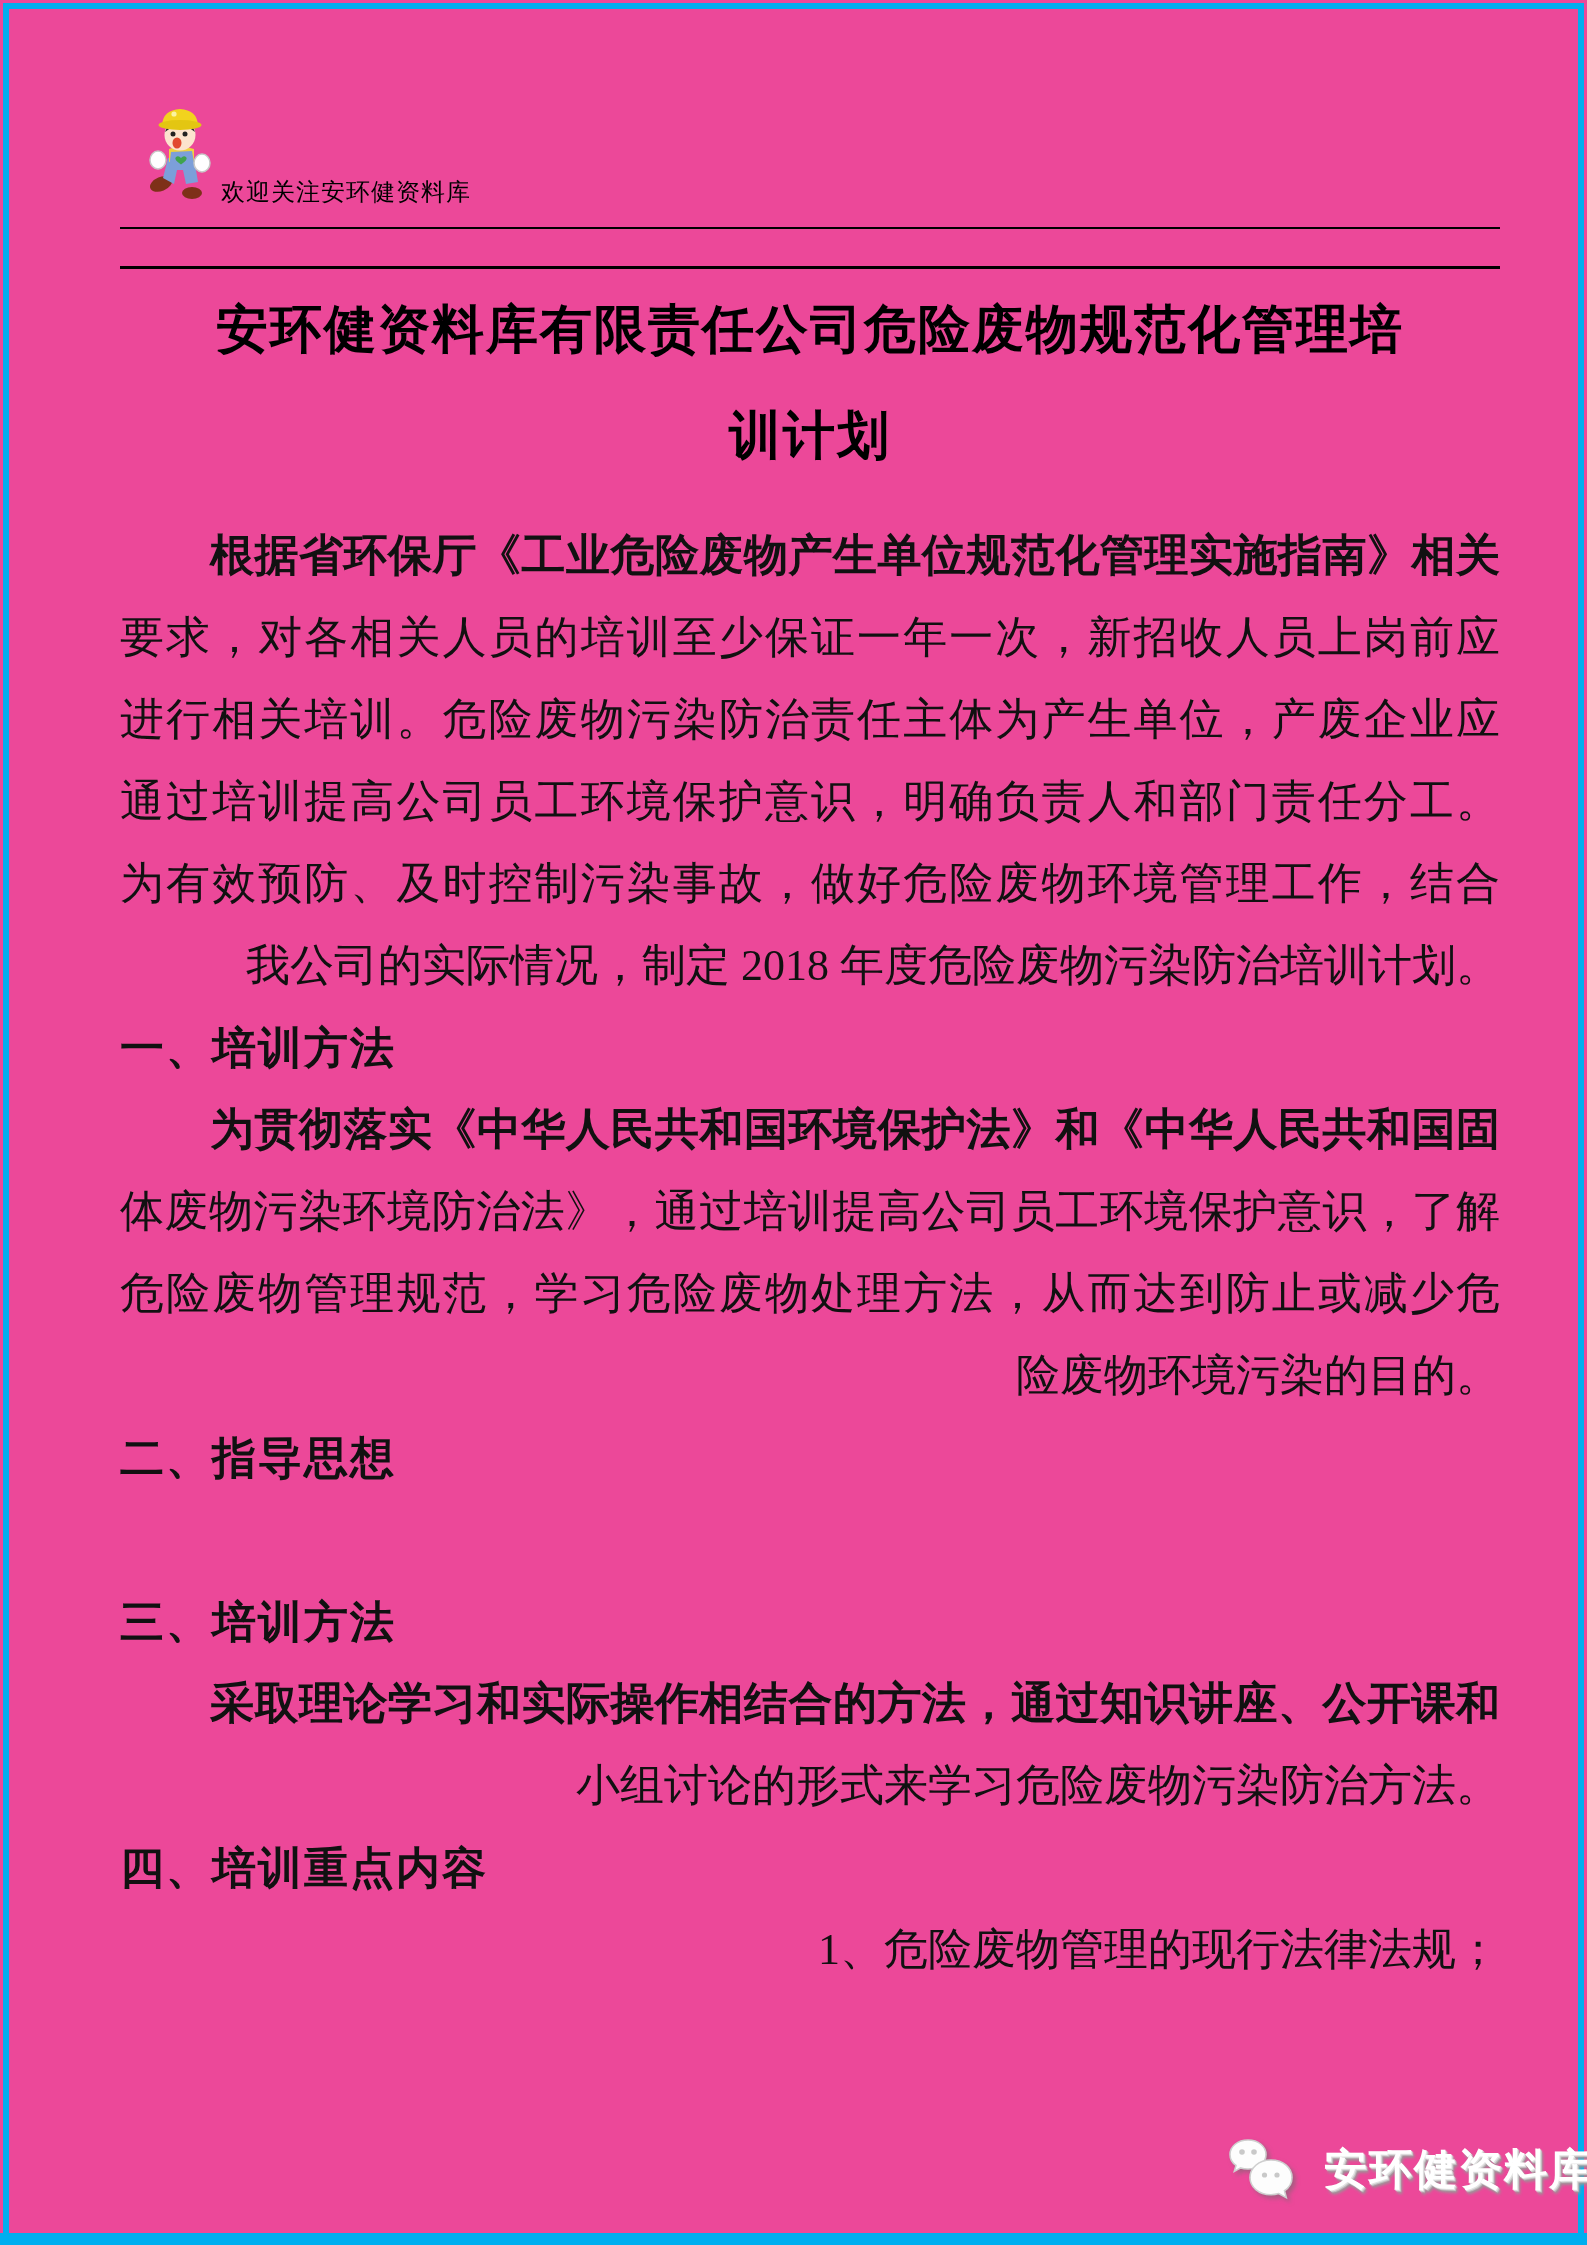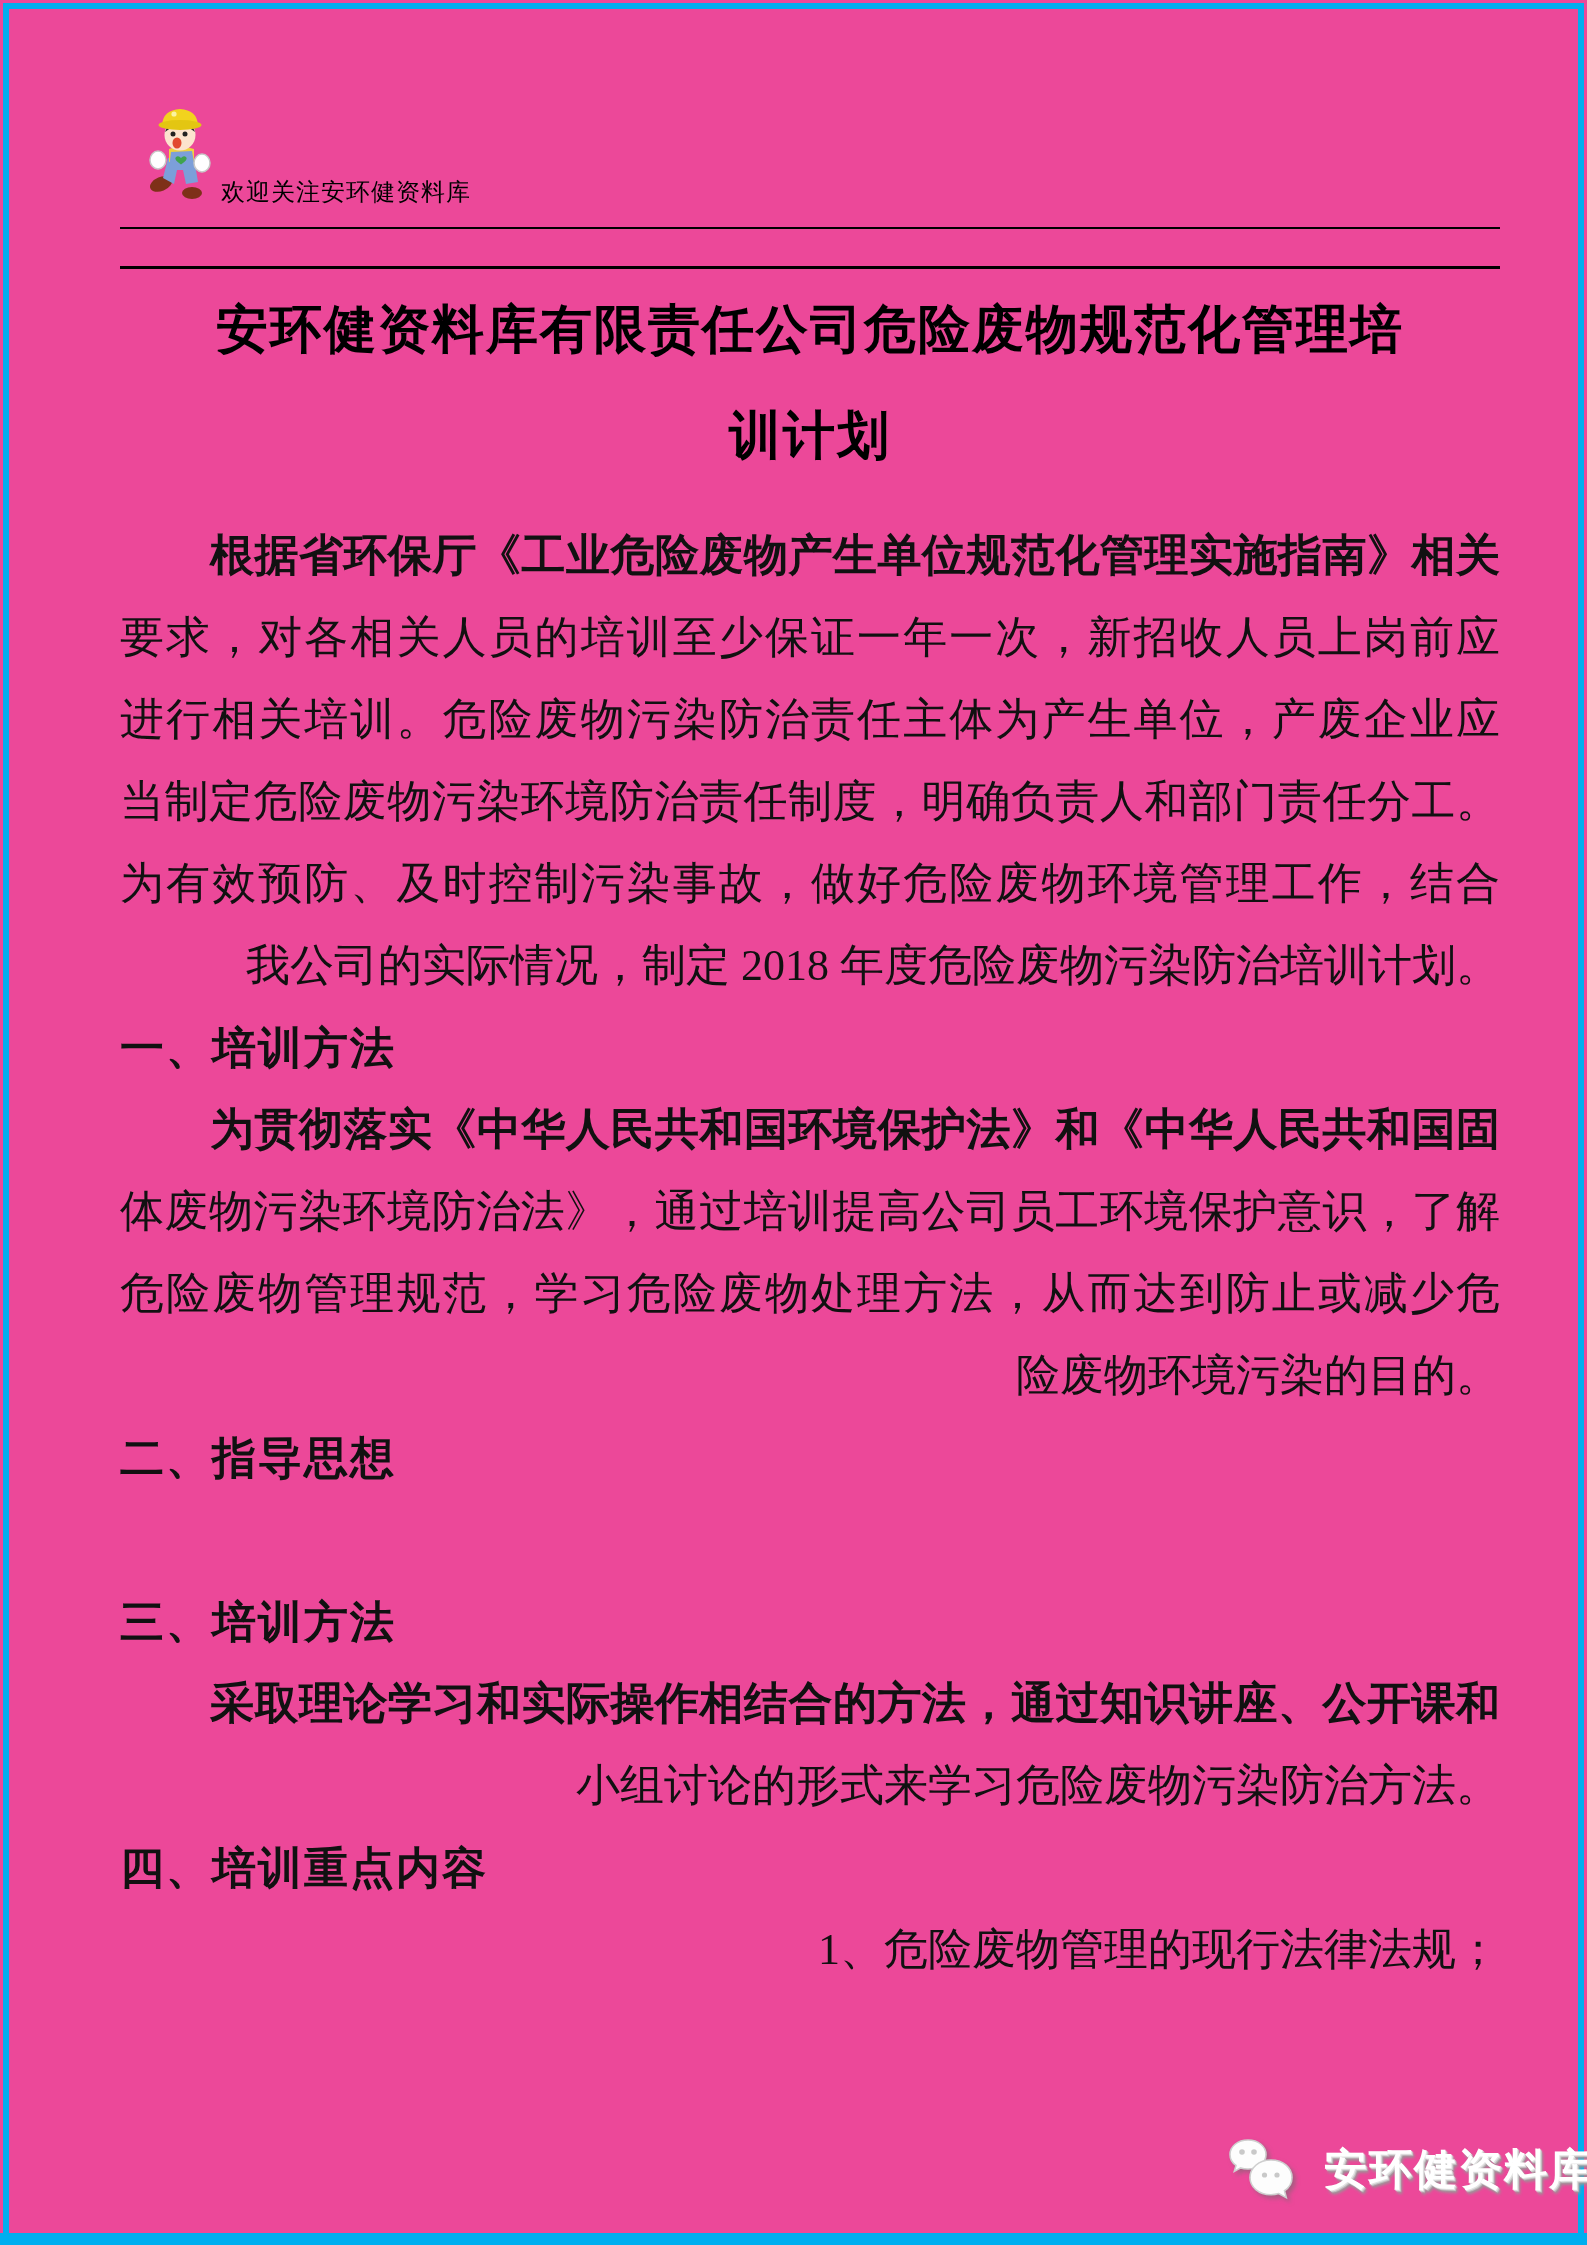--- a/index.html
+++ b/index.html
@@ -156,21 +156,21 @@
 
   <div class="title">
     <div class="title-line">安环健资料库有限责任公司危险废物规范化管理培</div>
     <div class="title-line">训计划</div>
   </div>
 
   <div class="doc-body">
       <div class="line paragraph indent fill">根据省环保厅《工业危险废物产生单位规范化管理实施指南》相关</div>
       <div class="line paragraph fill">要求，对各相关人员的培训至少保证一年一次，新招收人员上岗前应</div>
       <div class="line paragraph fill">进行相关培训。危险废物污染防治责任主体为产生单位，产废企业应</div>
-      <div class="line paragraph fill">当制定危险废物污染环境防治责任制度，明确负责人和部门责任分工。</div>
+      <div class="line paragraph fill">通过培训提高公司员工环境保护意识，明确负责人和部门责任分工。</div>
       <div class="line paragraph fill">为有效预防、及时控制污染事故，做好危险废物环境管理工作，结合</div>
       <div class="line paragraph">我公司的实际情况，制定 2018 年度危险废物污染防治培训计划。</div>
       <div class="line heading">一、培训方法</div>
       <div class="line paragraph indent fill">为贯彻落实《中华人民共和国环境保护法》和《中华人民共和国固</div>
       <div class="line paragraph fill">体废物污染环境防治法》，通过培训提高公司员工环境保护意识，了解</div>
       <div class="line paragraph fill">危险废物管理规范，学习危险废物处理方法，从而达到防止或减少危</div>
       <div class="line paragraph">险废物环境污染的目的。</div>
       <div class="line heading">二、指导思想</div>
       <div class="line blank"></div>
       <div class="line heading">三、培训方法</div>

